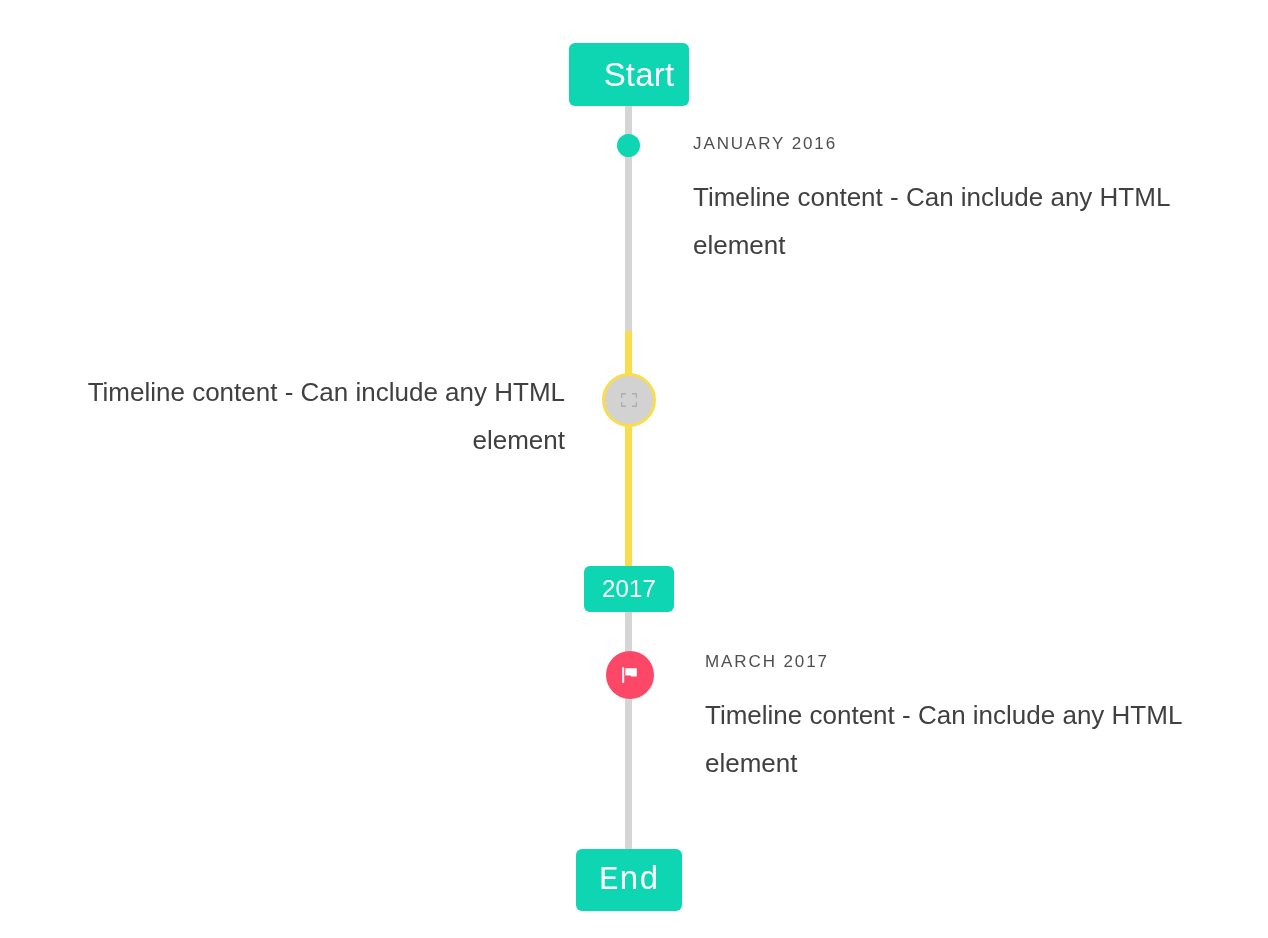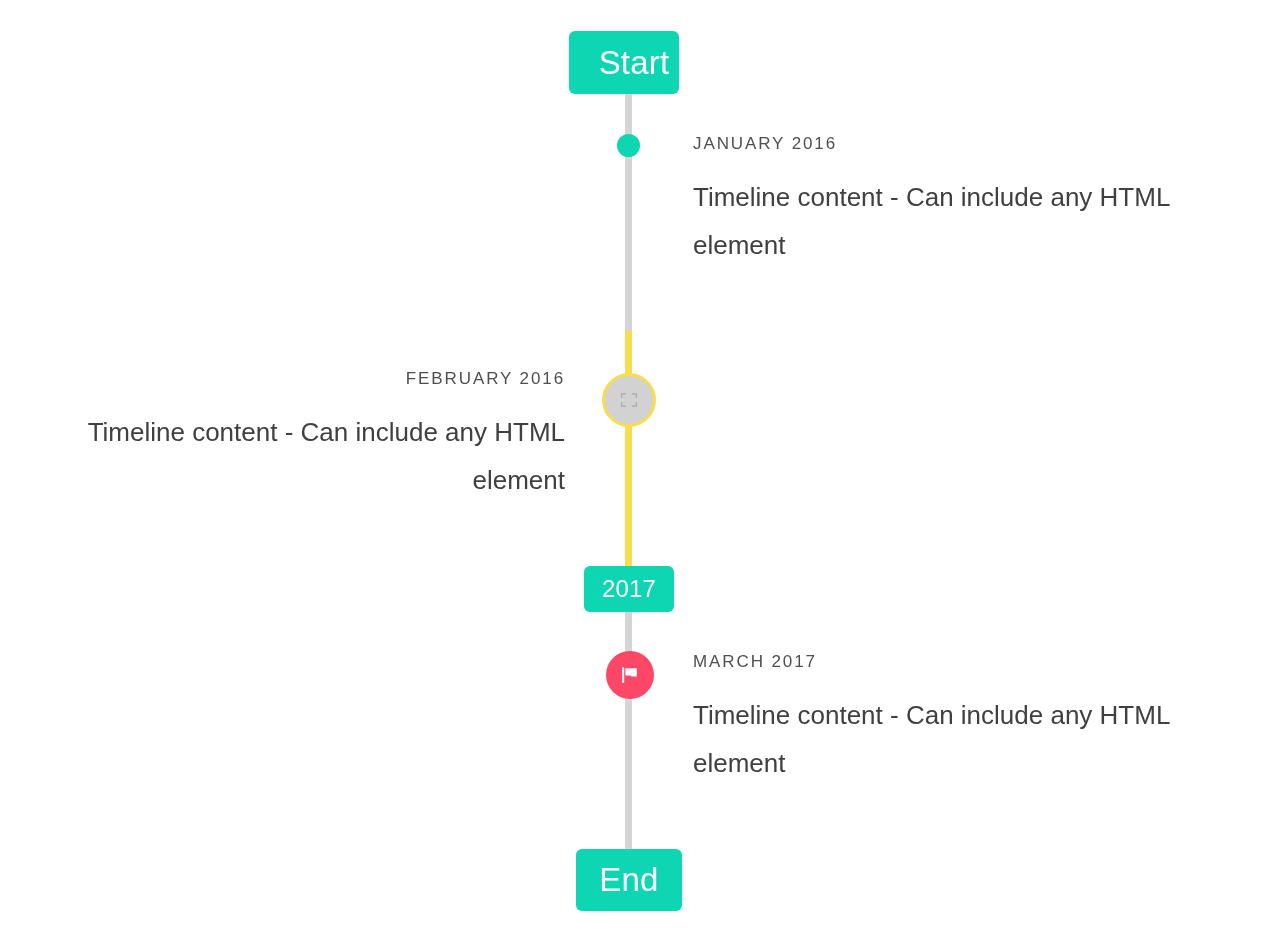--- a/index.html
+++ b/index.html
@@ -41,29 +41,30 @@
     display: flex;
     align-items: center;
     justify-content: center;
     background: #0ed6b2;
     color: #ffffff;
     border-radius: 6px;
     letter-spacing: 0.2px;
     z-index: 3;
   }
   .badge-start {
-    left: 569px; top: 31px;
-    width: 110px; height: 63px;
+    left: 569px; top: 43px;
+    width: 120px; height: 63px;
     font-size: 33px;
     padding-left: 20px;
   }
   .badge-end {
     left: 576px; top: 849px;
     width: 106px; height: 62px;
     font-size: 33px;
+    font-family: Liberation Mono, monospace;
   }
   .badge-year {
     left: 584px; top: 566px;
     width: 90px; height: 46px;
     font-size: 24px;
     text-align: center;
   }
 
   
   .tl-marker {
@@ -115,21 +116,21 @@
   .tl-body {
     font-size: 26px;
     line-height: 48px;
     font-weight: 400;
     color: #404040;
     margin: 0;
   }
 
   .block-jan   { top: 133px; }
   .block-feb   { top: 368px; }
-  .block-mar   { top: 651px; }
+  .block-mar   { top: 651px; margin-left: 12px; }
 </style>
 </head>
 <body>
 
 <div id="timeline">
 
   <div class="tl-line grey seg-start-to-feb"></div>
   <div class="tl-line amber seg-feb-amber"></div>
   <div class="tl-line grey seg-2017-to-end"></div>
 
@@ -149,21 +150,20 @@
   <div class="tl-marker marker-image">
     <svg class="broken-img-glyph" viewBox="0 0 20 20">
       <path d="M2 3 h5 v1.4 h-3.6 v3.6 h-1.4 z" fill="#6b6b6b"></path>
       <path d="M13 3 h5 v5 h-1.4 v-3.6 h-3.6 z" fill="#6b6b6b"></path>
       <path d="M2 12 h1.4 v3.6 h3.6 v1.4 h-5 z" fill="#6b6b6b"></path>
       <path d="M16.6 12 h1.4 v5 h-5 v-1.4 h3.6 z" fill="#6b6b6b"></path>
     </svg>
   </div>
 
   <div class="tl-content content-left block-feb">
-    <div class="tl-date">FEBRUARY 2016</div>
     <div class="tl-body">Timeline content - Can include any HTML element</div>
   </div>
 
   <div class="tl-badge badge-year">
     <span>2017</span>
   </div>
 
   <div class="tl-marker marker-flag">
     <svg class="flag-glyph" viewBox="0 0 24 24">
       <rect x="4.2" y="4" width="2" height="16" rx="1" fill="#ffffff"></rect>

